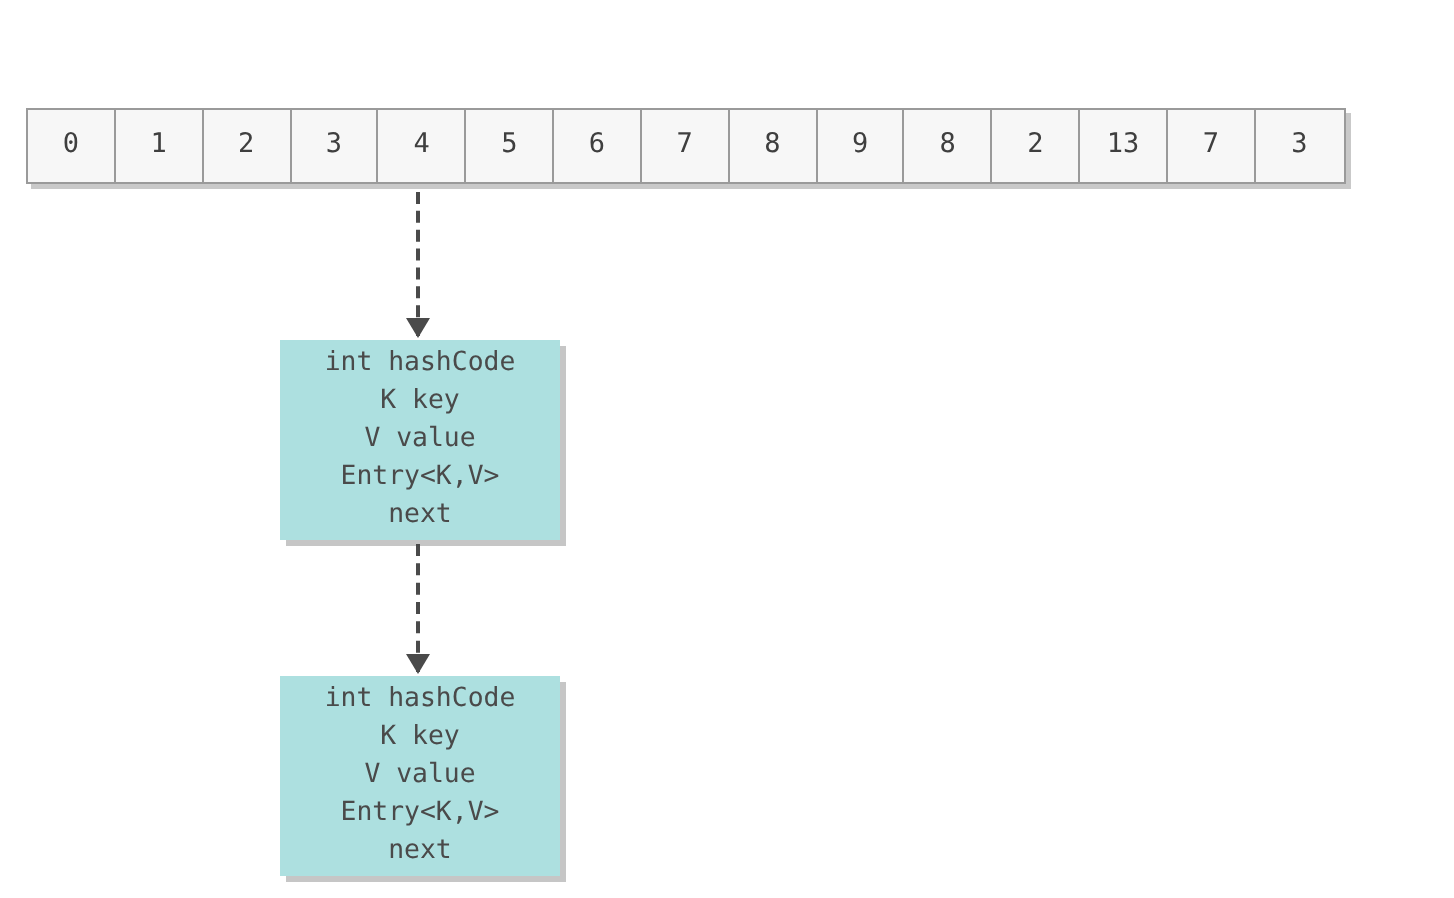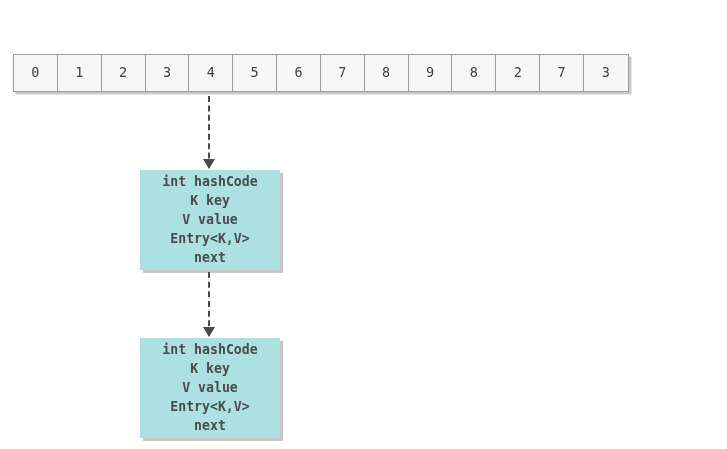--- a/index.html
+++ b/index.html
@@ -70,21 +70,20 @@
     position: absolute;
     width: 140px;
     background: #ade0e0;
     box-shadow: 3px 3px 0 0 #c6c6c6;
     box-sizing: border-box;
     display: flex;
     flex-direction: column;
     align-items: center;
     justify-content: center;
     padding: 5px 0 6px 0;
-    font-weight: bold;
   }
   .entry-node .field {
     font-size: 13.2px;
     line-height: 19px;
     color: #4a4a4a;
     white-space: pre;
     text-align: center;
   }
 
   #entry-node-1 { left: 140px; top: 170px; height: 100px; }
@@ -127,20 +126,21 @@
     <div class="array-cell">2</div>
     <div class="array-cell">3</div>
     <div class="array-cell">4</div>
     <div class="array-cell">5</div>
     <div class="array-cell">6</div>
     <div class="array-cell">7</div>
     <div class="array-cell">8</div>
     <div class="array-cell">9</div>
     <div class="array-cell">8</div>
     <div class="array-cell">2</div>
+    <div class="array-cell">13</div>
     <div class="array-cell">7</div>
     <div class="array-cell">3</div>
   </div>
 
   <div class="arrow" id="arrow-table-to-node1">
     <div class="arrow-line"></div>
     <div class="arrow-head"></div>
   </div>
 
   <div class="entry-node" id="entry-node-1">

